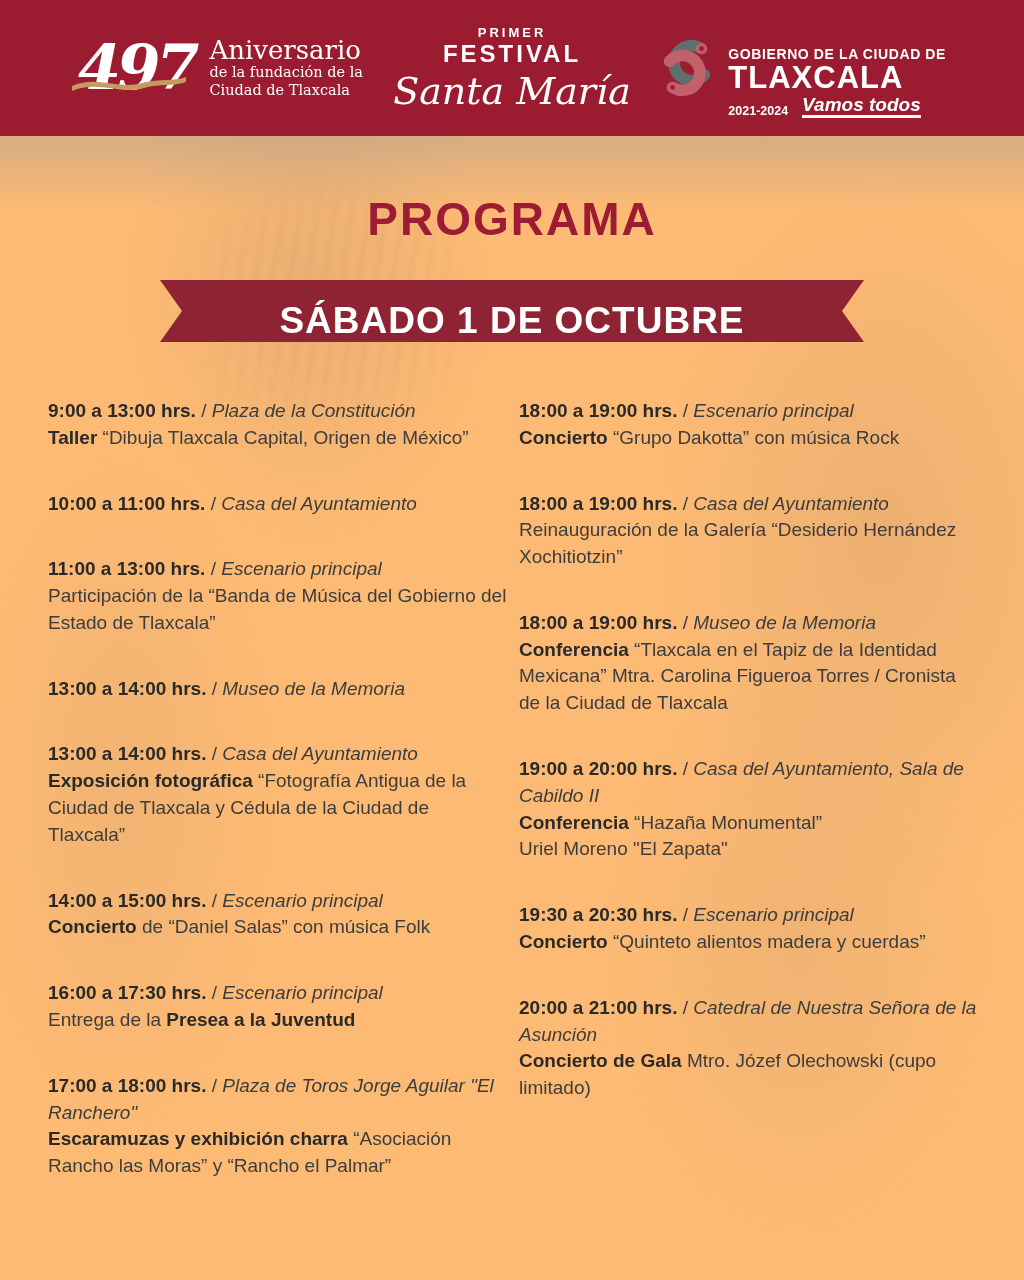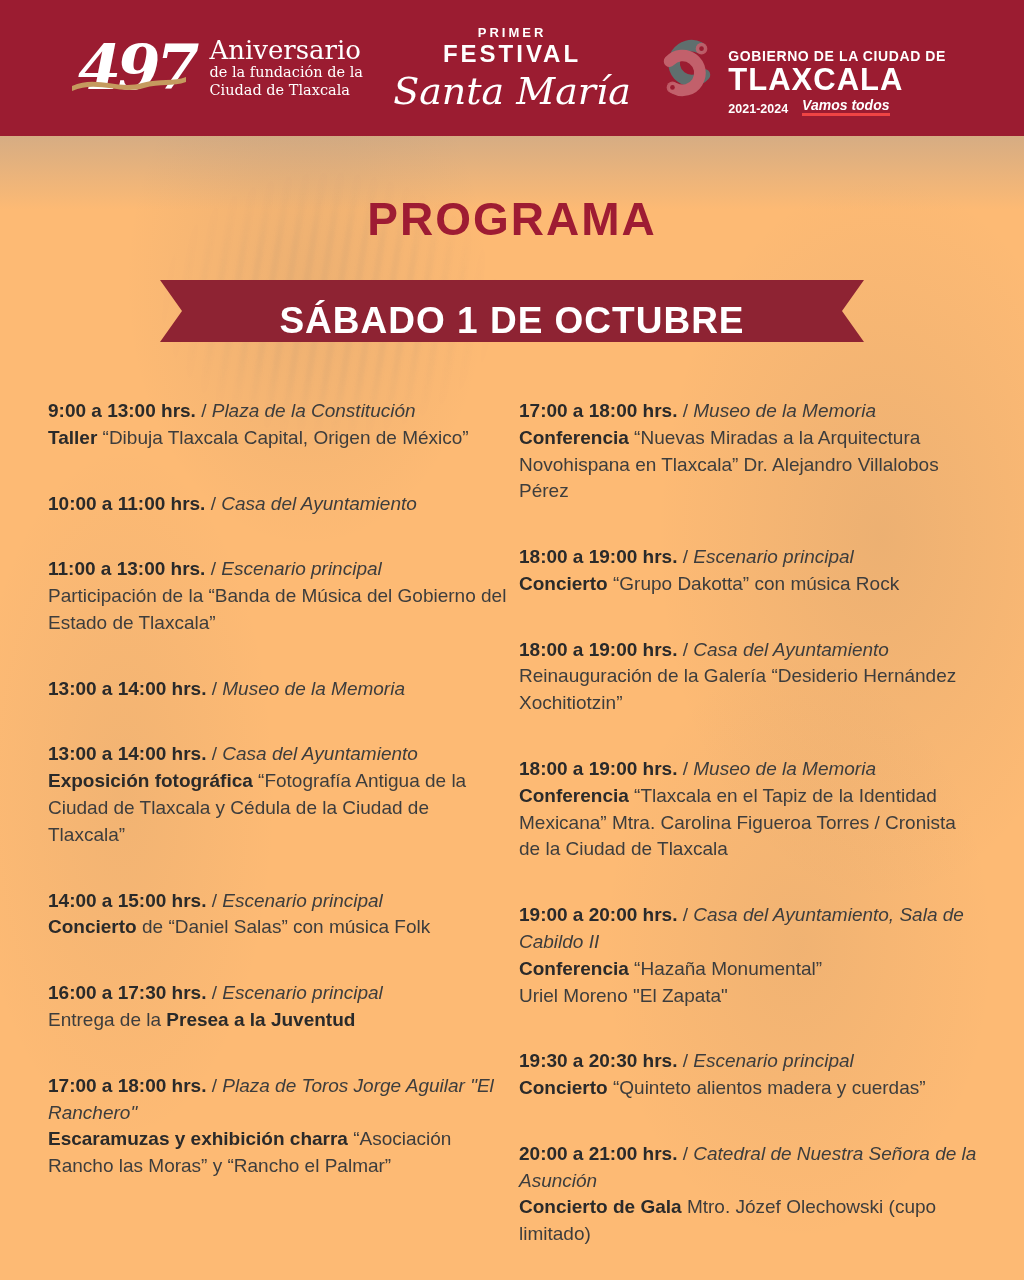--- a/index.html
+++ b/index.html
@@ -33,21 +33,21 @@
   .festival{flex:1;text-align:center;line-height:1;}
   .fest-primer{font-size:13px;font-weight:bold;letter-spacing:3px;}
   .fest-festival{font-size:24px;font-weight:bold;letter-spacing:3px;margin-top:3px;}
   .fest-santa{font-family:"DejaVu Serif",serif;font-style:italic;font-size:38px;margin-top:6px;}
   .gob{display:flex;align-items:center;width:300px;justify-content:flex-end;}
   .gob-emblem{margin-right:10px;flex:0 0 auto;}
   .gob-small{font-size:14px;font-weight:bold;letter-spacing:.6px;margin-top:28px;}
   .gob-name{font-size:31px;font-weight:800;letter-spacing:1px;line-height:1.02;}
   .gob-bottom{display:flex;align-items:flex-end;gap:14px;margin-top:2px;}
   .gob-years{font-size:12.5px;font-weight:bold;}
-  .gob-slogan{font-size:14px;font-weight:bold;font-style:italic;border-bottom:3px solid #ef4444;padding-bottom:1px;line-height:1;}
+  .gob-slogan{font-size:19px;font-weight:bold;font-style:italic;border-bottom:3px solid #ffffff;padding-bottom:1px;line-height:1;}
 
   
   .main{position:relative;z-index:1;}
   .programa{margin:0;padding-top:60px;text-align:center;color:#9e1c33;font-size:46px;font-weight:800;letter-spacing:2px;line-height:1;}
   .ribbon{width:704px;height:62px;margin:38px auto 0;background:#8e2333;color:#fff;display:flex;align-items:flex-end;justify-content:center;
     clip-path:polygon(0 0,100% 0,calc(100% - 22px) 50%,100% 100%,0 100%,22px 50%);}
   .ribbon span{font-size:37px;font-weight:800;letter-spacing:1px;}
 
   .columns{display:flex;padding:56px 46px 0 48px;gap:12px;box-sizing:border-box;}
   .col{width:465px;}
@@ -138,24 +138,20 @@
             <div class="evt-head"><b class="time">16:00 a 17:30 hrs.</b><span class="sep"> / </span><i class="loc">Escenario principal</i></div>
             <div class="evt-desc"><span>Entrega de la </span><b>Presea a la Juventud</b></div>
           </div>
           <div class="event">
             <div class="evt-head"><b class="time">17:00 a 18:00 hrs.</b><span class="sep"> / </span><i class="loc">Plaza de Toros Jorge Aguilar "El Ranchero"</i></div>
             <div class="evt-desc"><b>Escaramuzas y exhibición charra</b><span> “Asociación Rancho las Moras” y “Rancho el Palmar”</span></div>
           </div>
         </div>
       <div class="col">
           <div class="event">
-            <div class="evt-head"><b class="time">17:00 a 18:00 hrs.</b><span class="sep"> / </span><i class="loc">Museo de la Memoria</i></div>
-            <div class="evt-desc"><b>Conferencia</b><span> “Nuevas Miradas a la Arquitectura Novohispana en Tlaxcala” Dr. Alejandro Villalobos Pérez</span></div>
-          </div>
-          <div class="event">
             <div class="evt-head"><b class="time">18:00 a 19:00 hrs.</b><span class="sep"> / </span><i class="loc">Escenario principal</i></div>
             <div class="evt-desc"><b>Concierto</b><span> “Grupo Dakotta” con música Rock</span></div>
           </div>
           <div class="event">
             <div class="evt-head"><b class="time">18:00 a 19:00 hrs.</b><span class="sep"> / </span><i class="loc">Casa del Ayuntamiento</i></div>
             <div class="evt-desc"><span>Reinauguración de la Galería “Desiderio Hernández Xochitiotzin”</span></div>
           </div>
           <div class="event">
             <div class="evt-head"><b class="time">18:00 a 19:00 hrs.</b><span class="sep"> / </span><i class="loc">Museo de la Memoria</i></div>
             <div class="evt-desc"><b>Conferencia</b><span> “Tlaxcala en el Tapiz de la Identidad Mexicana” Mtra. Carolina Figueroa Torres / Cronista de la Ciudad de Tlaxcala</span></div>

